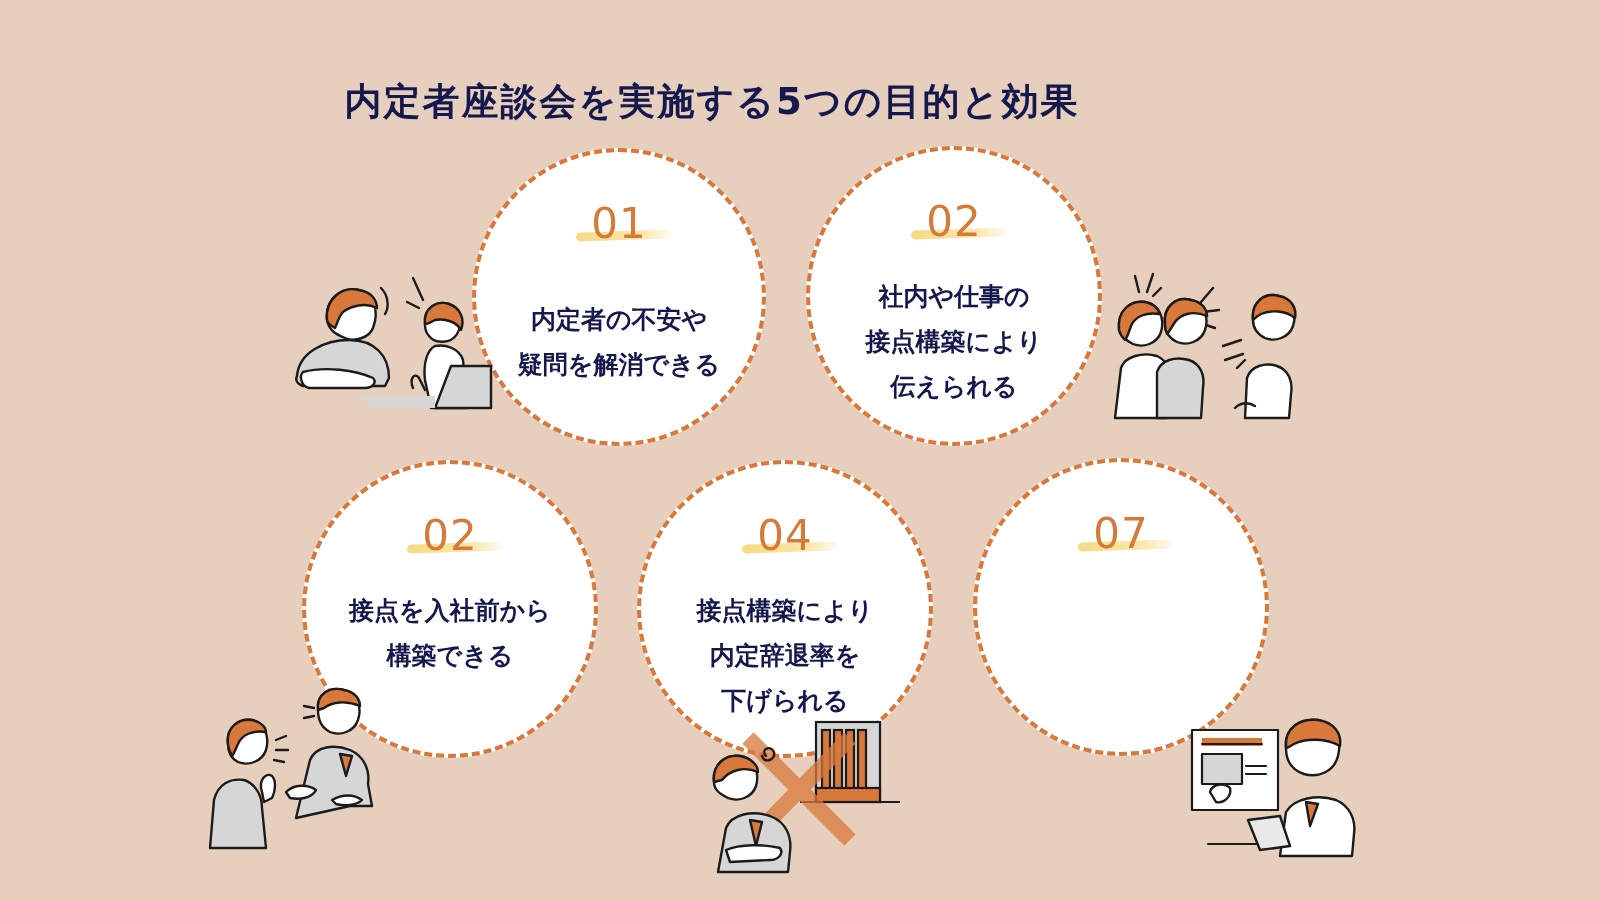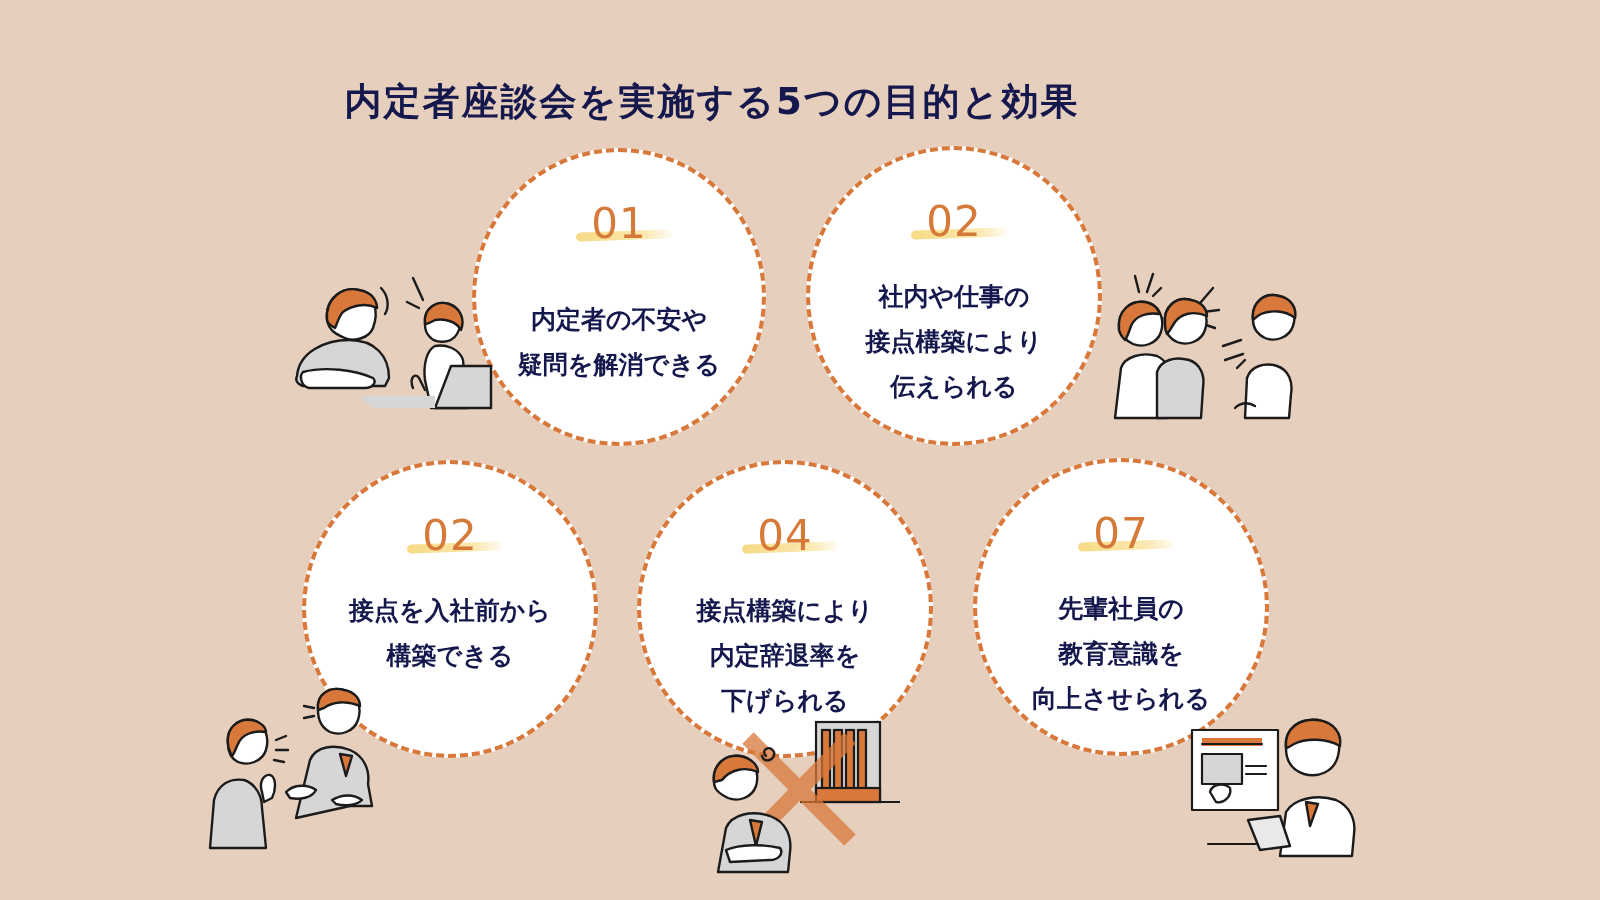--- a/index.html
+++ b/index.html
@@ -142,25 +142,20 @@
     </div>
   </div>
 </div>
 
 <div class="circle" style="left:973px; top:458px; width:296px; height:298px;">
   <div class="circle-inner">
     <div class="num-wrap">
       <div class="num-highlight"></div>
       <span class="num">07</span>
     </div>
-    <div class="body-text">
-      <div>先輩社員の</div>
-      <div>教育意識を</div>
-      <div>向上させられる</div>
-    </div>
   </div>
 </div>
 
 <svg class="illus" style="left:285px; top:268px;" width="210" height="150" viewBox="0 0 210 150">
   <g fill="none" stroke="#1b1b1b" stroke-width="2.4" stroke-linecap="round" stroke-linejoin="round">
 
     <path d="M12 108 C 14 84, 40 72, 64 72 C 90 72, 104 88, 104 110 L 100 118 L 18 118 C 12 116, 10 112, 12 108 Z" fill="#D6D6D6"></path>
     <path d="M18 104 C 40 98, 70 102, 88 110 C 92 114, 88 120, 80 120 L 24 120 C 16 118, 14 108, 18 104 Z" fill="#FFFFFF"></path>
 
     <path d="M42 52 C 40 30, 58 18, 74 22 C 90 26, 94 44, 88 60 C 84 70, 70 74, 60 70 C 50 66, 44 62, 42 52 Z" fill="#FFFFFF"></path>

